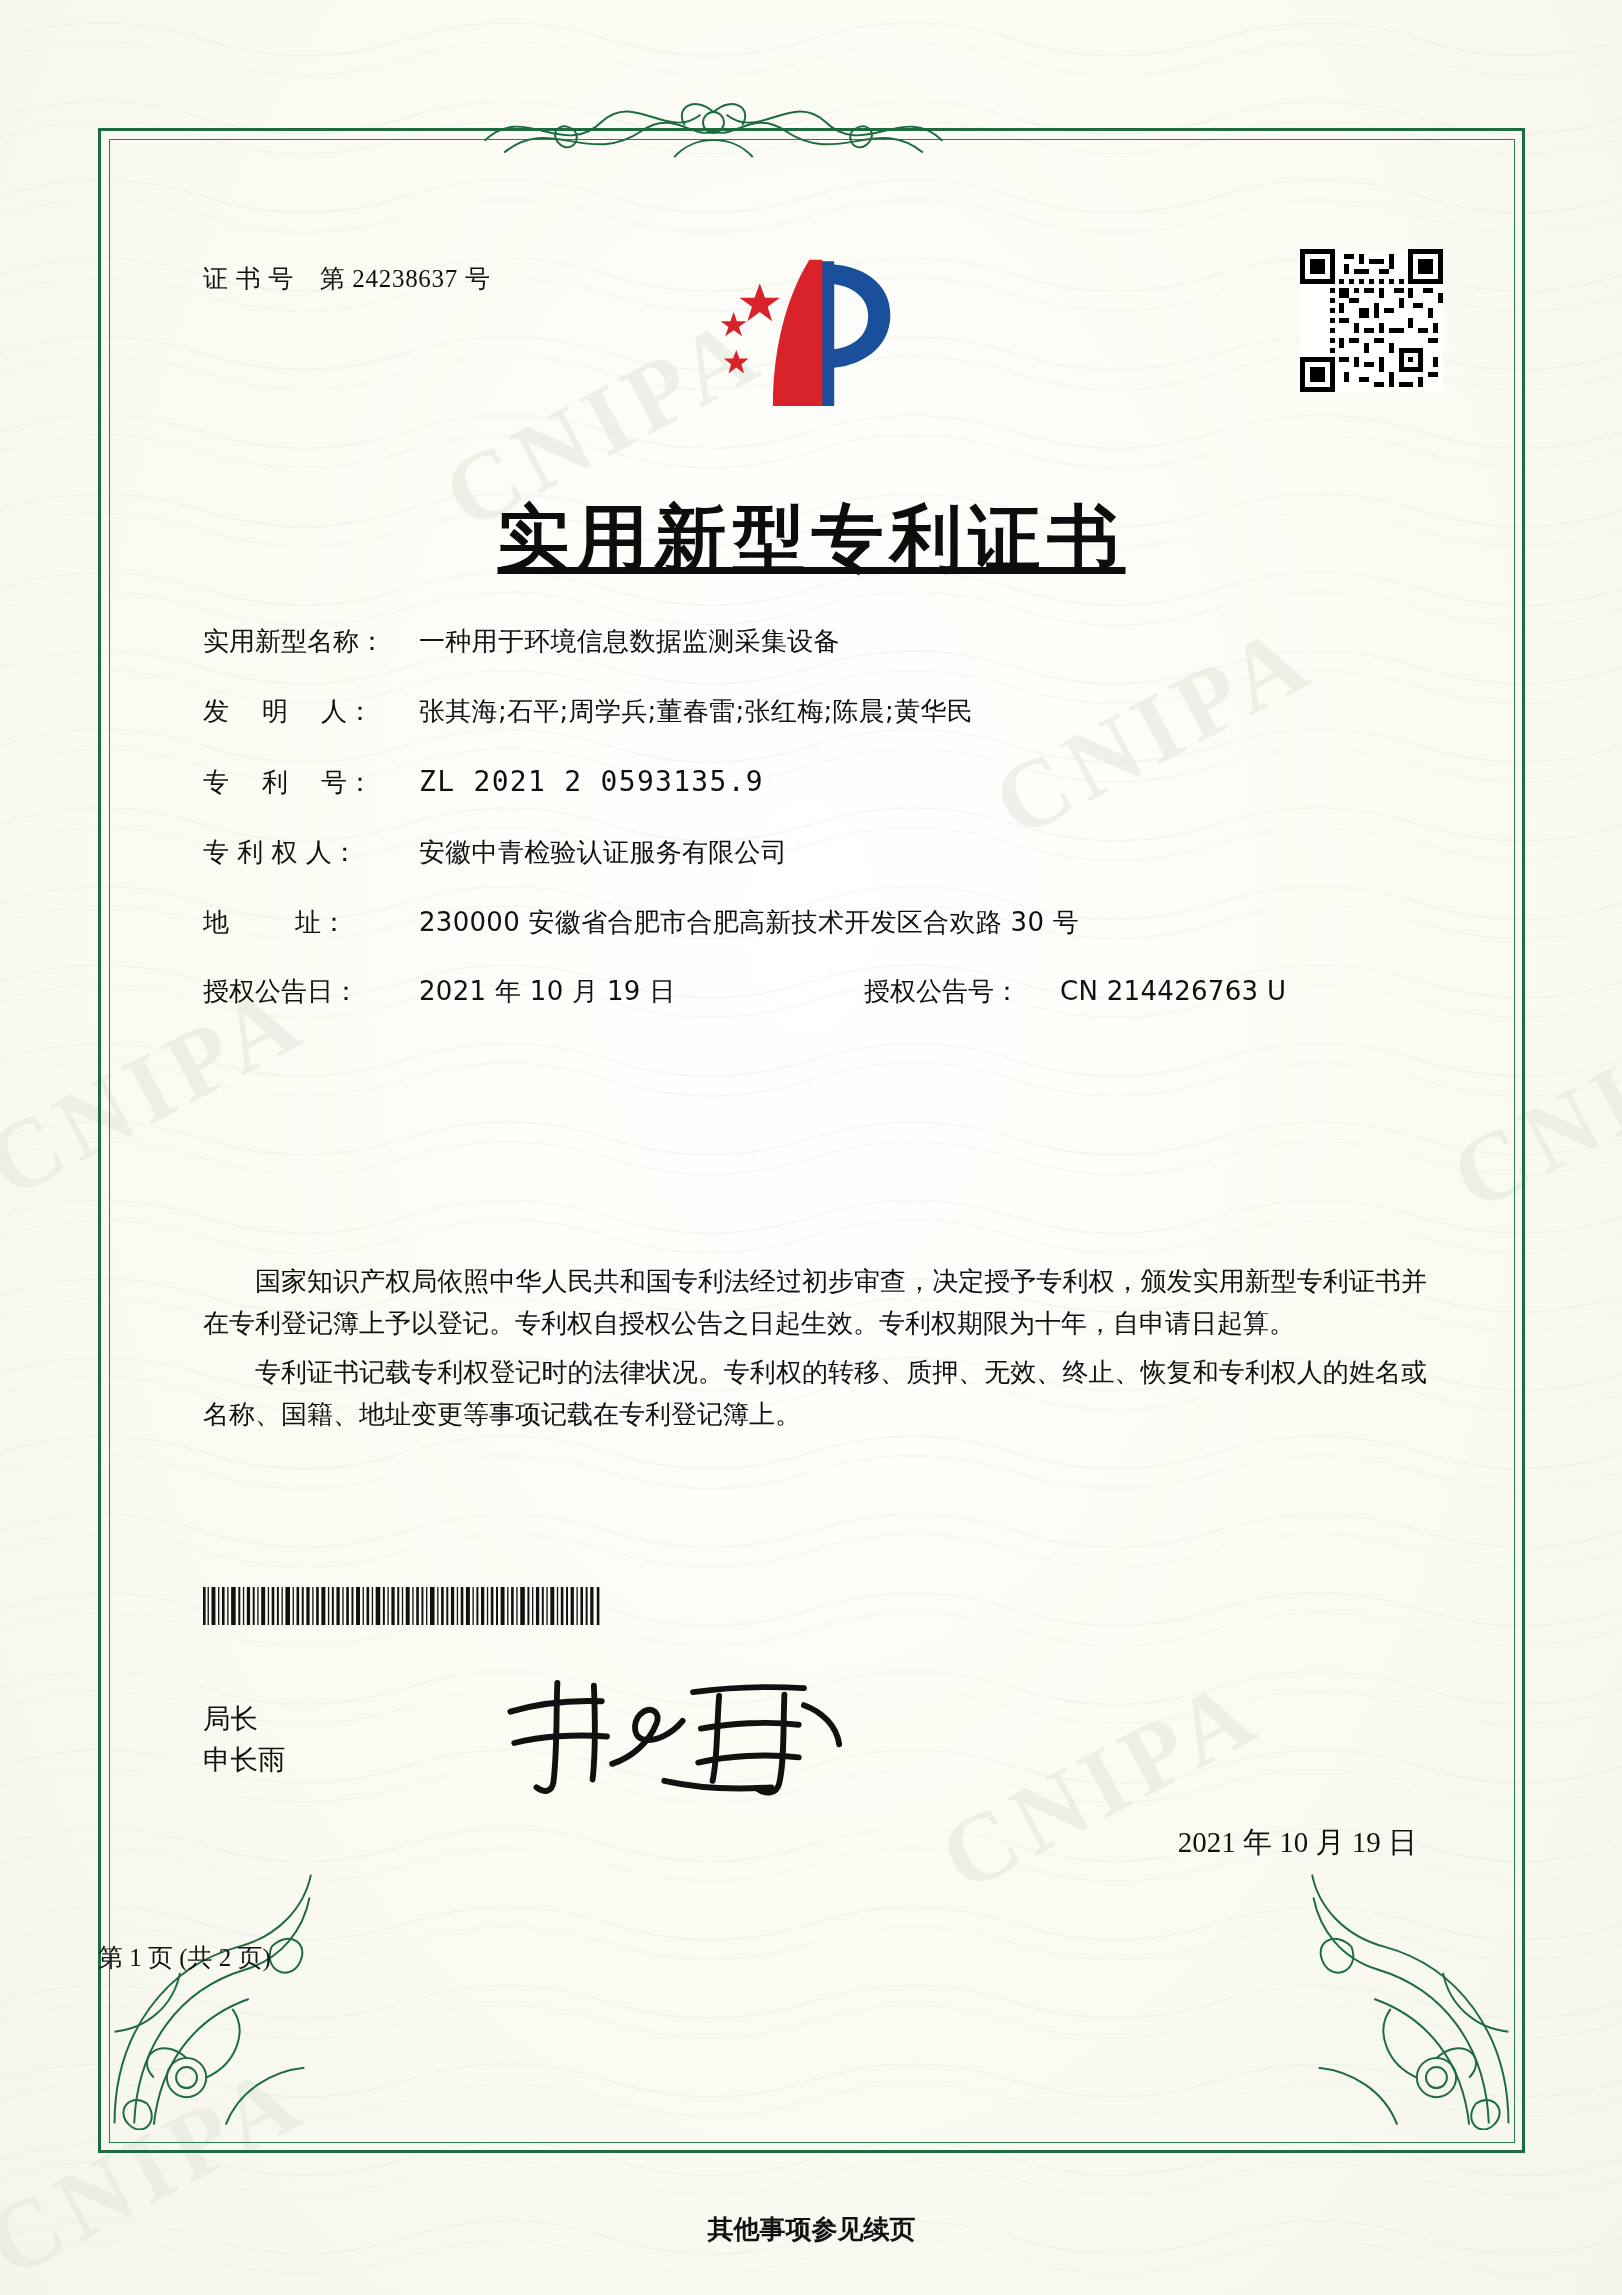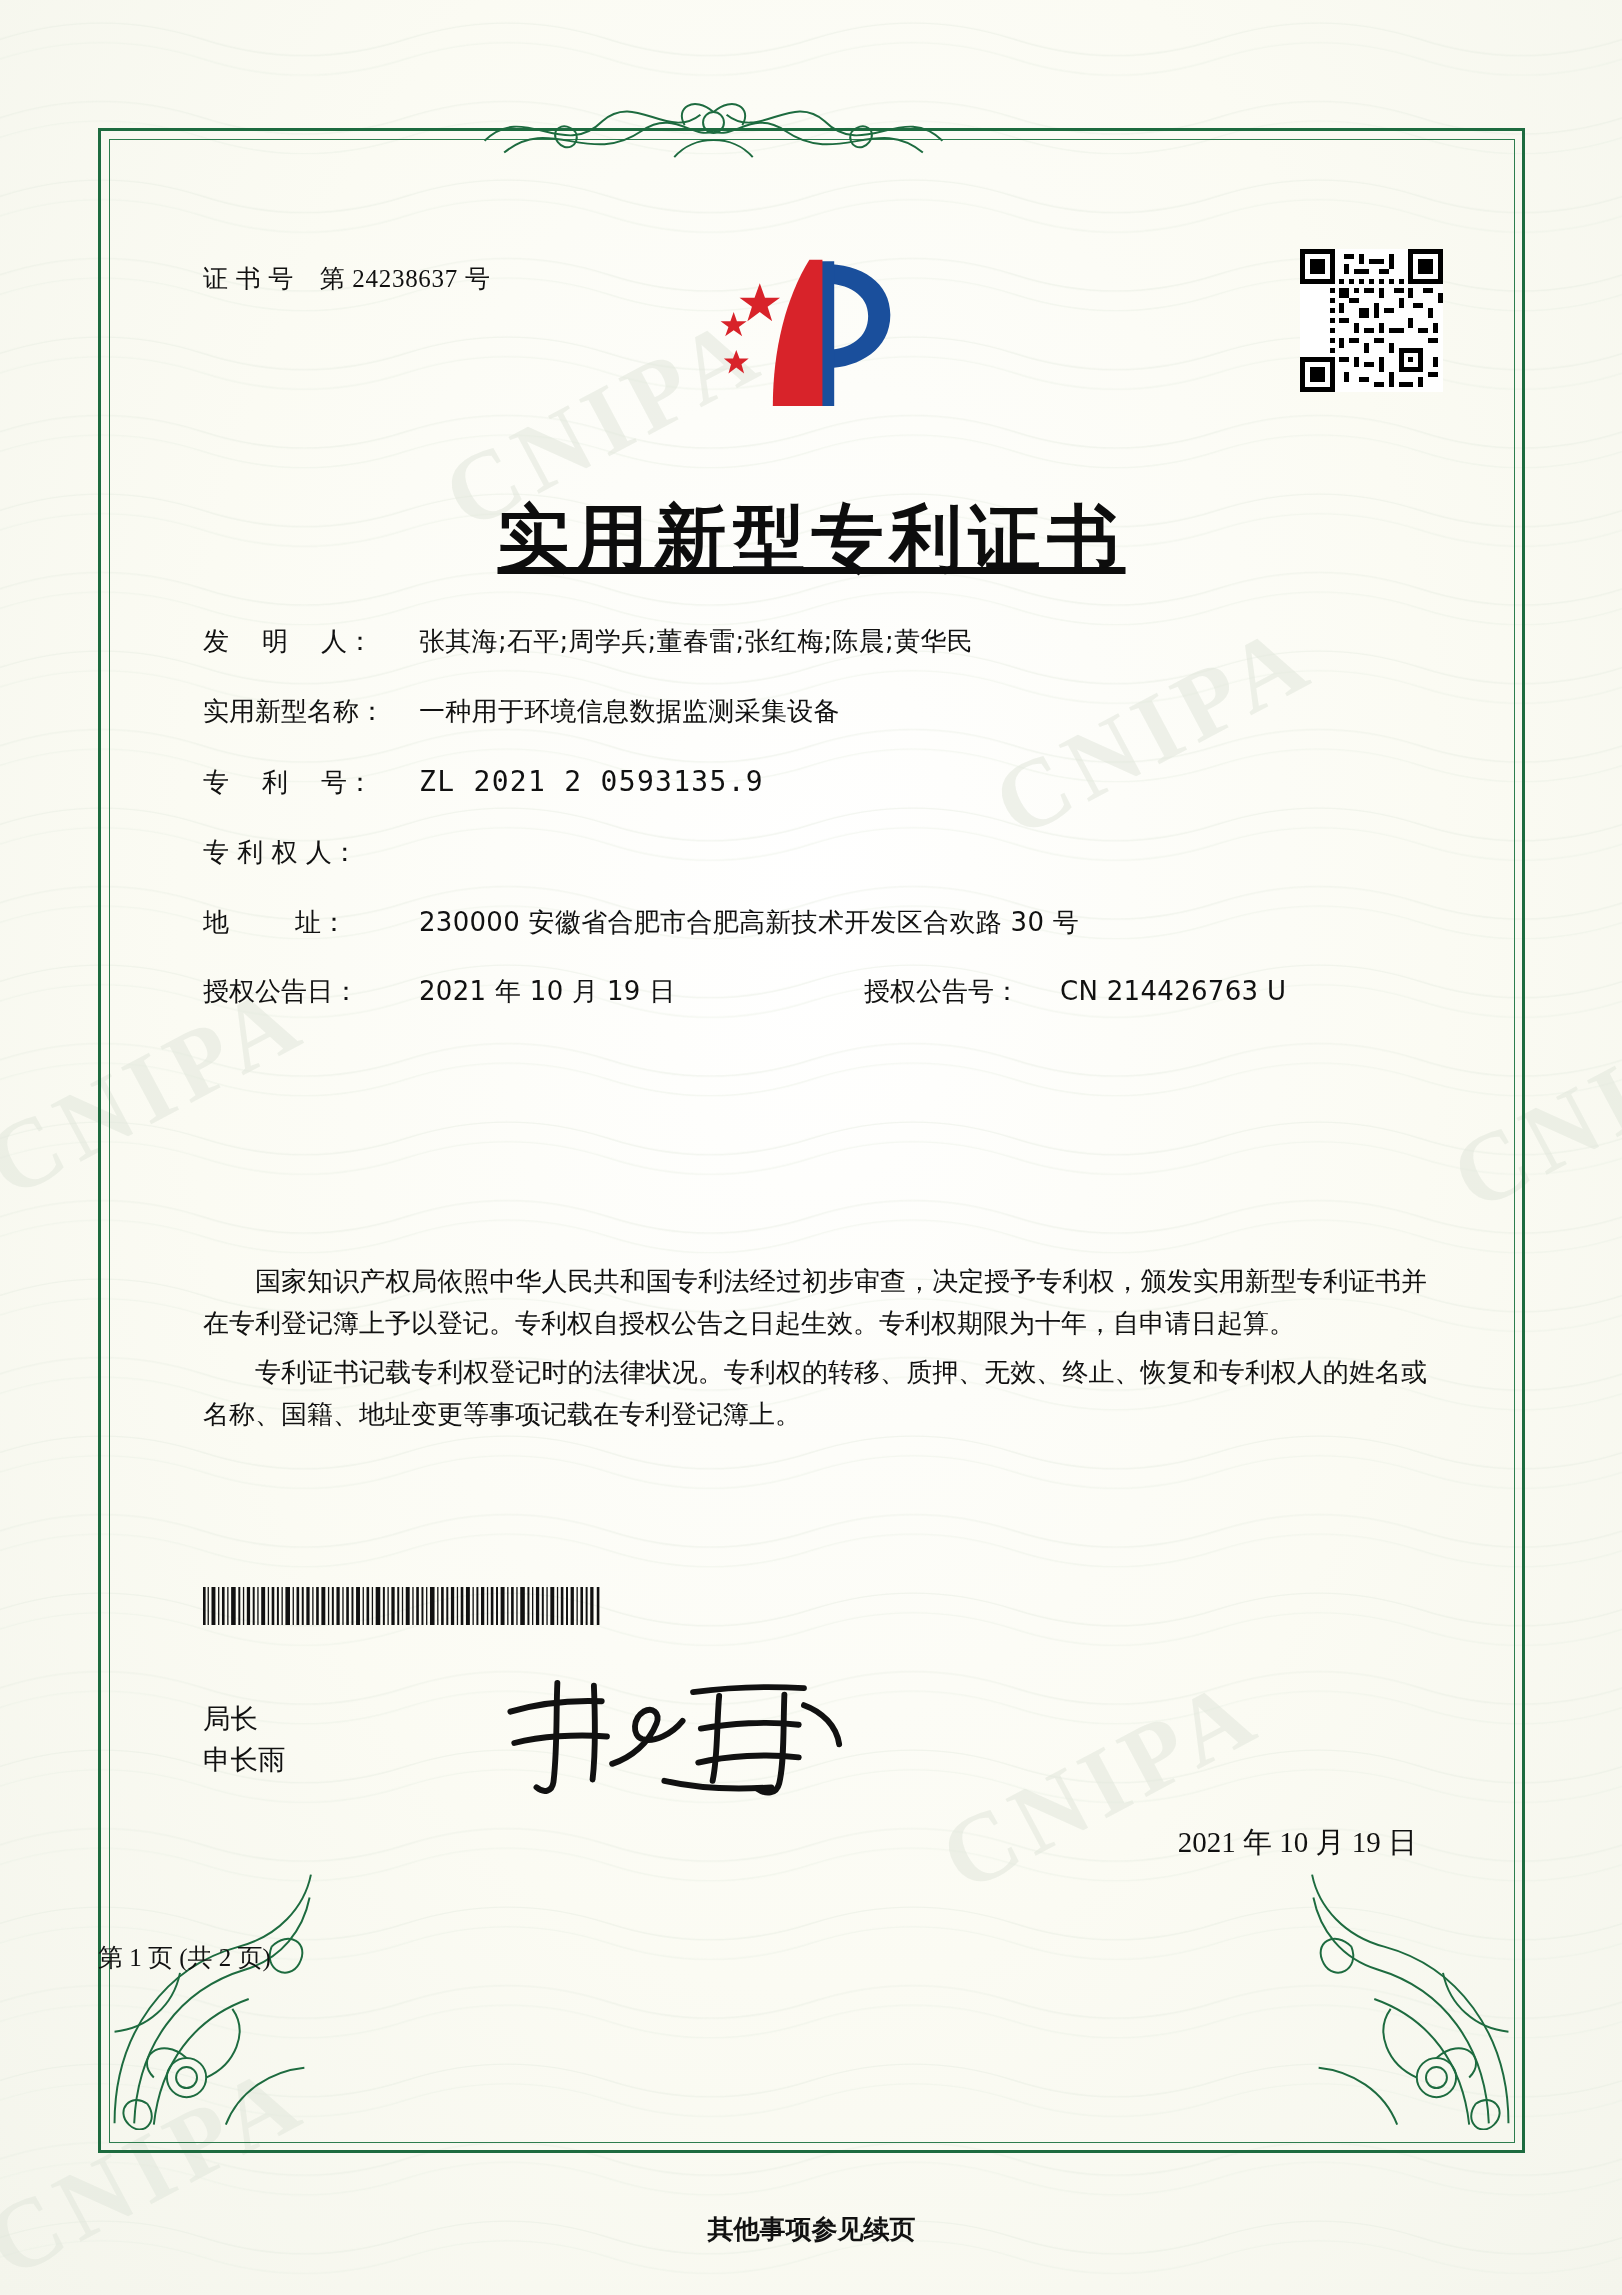--- a/index.html
+++ b/index.html
@@ -421,37 +421,38 @@
         <polygon points="60,92 65,106 80,106 68,115 73,129 60,120 47,129 52,115 40,106 55,106"></polygon>
         <polygon points="64,150 69,163 83,163 72,172 76,186 64,177 52,186 56,172 45,163 59,163"></polygon>
       </g>
     </svg>
 
     <div class="main-title">实用新型专利证书</div>
 
     <div class="fields">
 
       <div class="field-row">
+        <div class="f-label">实用新型名称：</div>
+        <div class="f-value">一种用于环境信息数据监测采集设备</div>
+      </div>
+
+      <div class="field-row">
         <div class="f-label">发    明    人：</div>
         <div class="f-value">张其海;石平;周学兵;董春雷;张红梅;陈晨;黄华民</div>
-      </div>
-
-      <div class="field-row">
-        <div class="f-label">实用新型名称：</div>
-        <div class="f-value">一种用于环境信息数据监测采集设备</div>
       </div>
 
       <div class="field-row">
         <div class="f-label">专    利    号：</div>
         <div class="f-value mono">ZL 2021 2 0593135.9</div>
       </div>
 
 
       <div class="field-row">
         <div class="f-label">专 利 权 人：</div>
+        <div class="f-value">安徽中青检验认证服务有限公司</div>
       </div>
 
       <div class="field-row">
         <div class="f-label">地        址：</div>
         <div class="f-value">230000 安徽省合肥市合肥高新技术开发区合欢路 30 号</div>
       </div>
 
       <div class="field-row row-split">
         <div class="split-a">
           <div class="f-label">授权公告日：</div>

